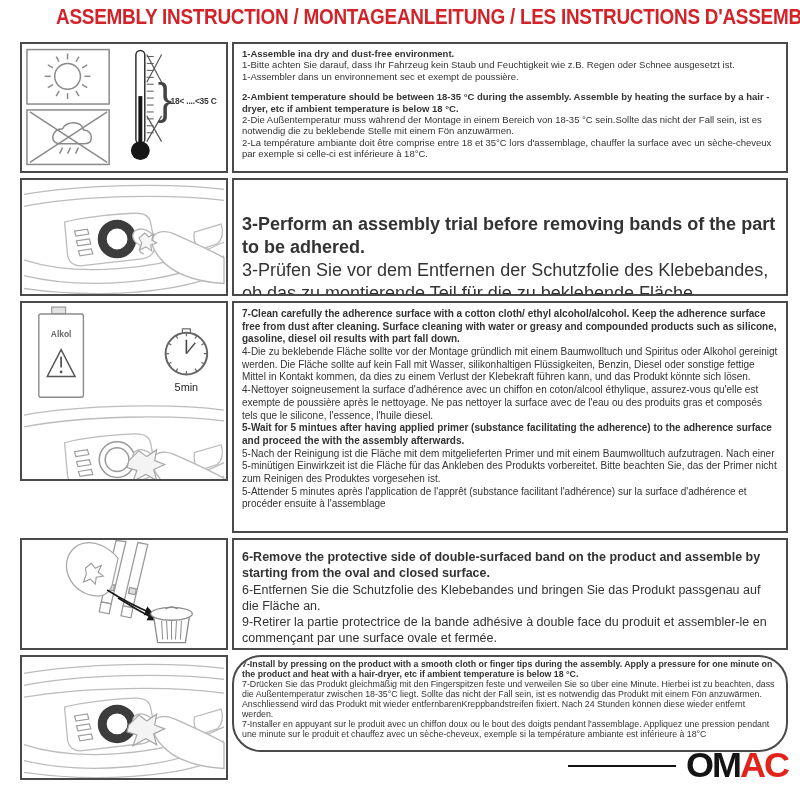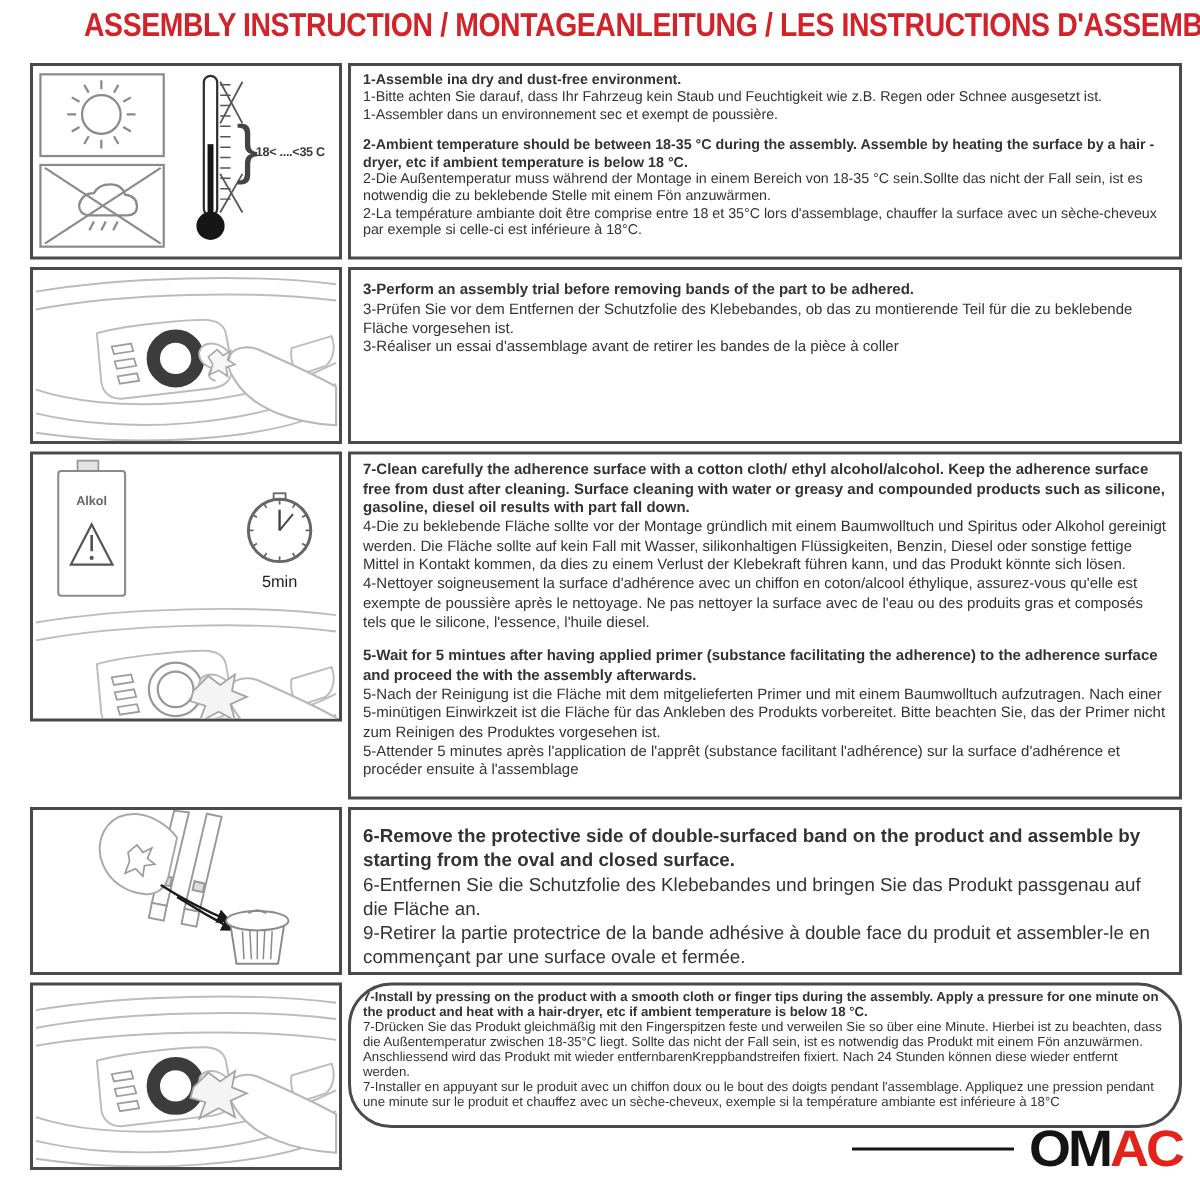--- a/index.html
+++ b/index.html
@@ -18,30 +18,30 @@
   }
   .panel{
     position:absolute;background:#fff;border:2px solid var(--border,#4a4a4a);
     box-sizing:border-box;overflow:hidden;
   }
   .lbox{left:20px;width:208px;}
   .rbox{left:232px;width:556px;padding:5px 8px;}
   .r1l{top:42px;height:131px;}
   .r1{top:42px;height:131px;font-size:9.5px;line-height:1.2;padding-top:4px;}
   .r2l{top:178px;height:118px;}
-  .r2{top:178px;height:118px;font-size:10px;line-height:1.28;padding-top:8px;}
+  .r2{top:178px;height:118px;font-size:18px;line-height:1.28;padding-top:33px;}
   .r3l{top:301px;height:180px;}
   .r3{top:301px;height:232px;font-size:10px;line-height:1.27;}
   .r4l{top:538px;height:112px;}
   .r4{top:538px;height:112px;font-size:12.5px;line-height:1.3;padding-top:9px;}
   .r5l{top:655px;height:125px;}
   .r5{top:655px;height:97px;font-size:8.8px;line-height:1.13;padding-top:3px;border-radius:29px;}
   p{margin:0;}
   .en{font-weight:bold;}
-  .step + .step{margin-top:10px;}
+  .step + .step{margin-top:0;}
   .r1 .step + .step{margin-top:9px;}
   svg{display:block;}
   .logo-row{
     position:absolute;top:748px;right:12px;
     display:flex;align-items:center;gap:10px;
   }
   .logo-line{width:108px;height:2.5px;background:var(--logo-black,#141414);}
   .logo-text{
     font-size:36px;font-weight:900;letter-spacing:-2px;
     color:var(--logo-black,#141414);line-height:1;

